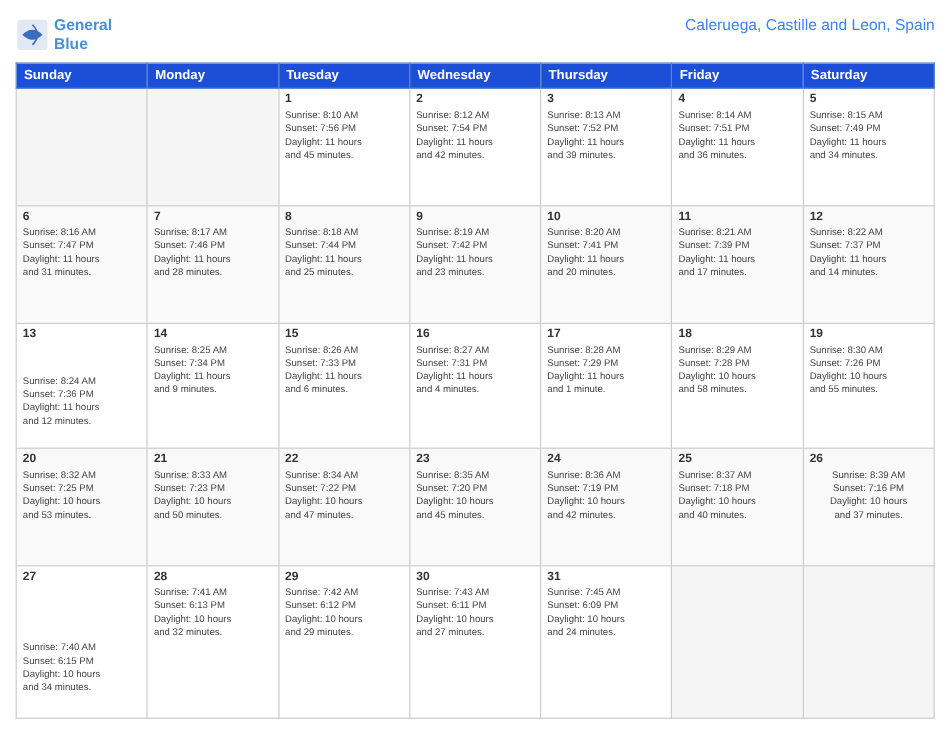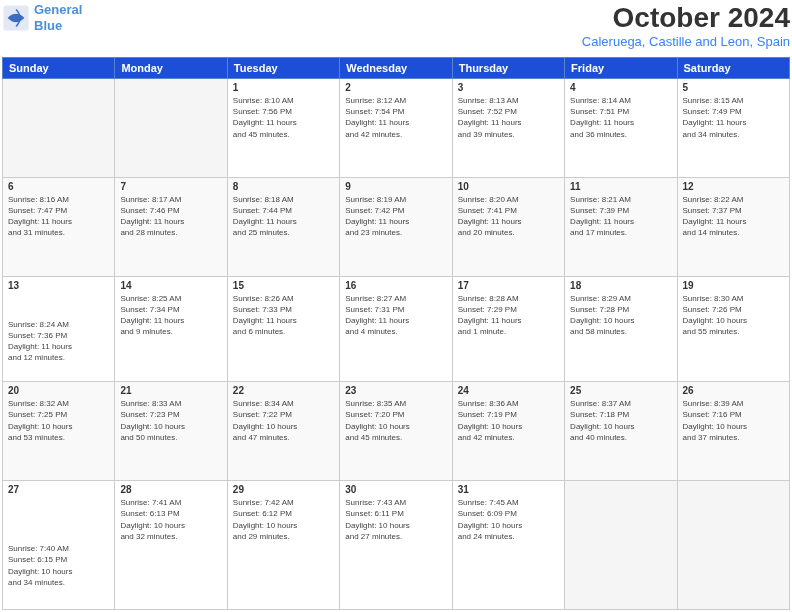--- a/index.html
+++ b/index.html
@@ -6,21 +6,21 @@
     body {
       font-family: Arial, sans-serif;
       background: #fff;
       width: 792px;
       height: 612px;
       overflow: hidden;
     }
     .page {
       width: 792px;
       height: 612px;
-      padding: 2px;
+      padding: 13px;
       display: flex;
       flex-direction: column;
     }
     .header {
       display: flex;
       justify-content: space-between;
       align-items: flex-start;
       margin-bottom: 8px;
     }
     .logo {
@@ -107,21 +107,20 @@
         <rect x="2" y="2" width="36" height="36" rx="4" fill="#3a6dbf" opacity="0.15"></rect>
         <path d="M8 20 Q20 8 32 20 Q20 32 8 20Z" fill="#3a6dbf"></path>
         <path d="M20 8 Q32 20 20 32" fill="none" stroke="#3a6dbf" stroke-width="2"></path>
       </svg>
       <div class="logo-text">
         <div><span>General</span></div>
         <div><span>Blue</span></div>
       </div>
     </div>
     <div class="title-block">
-      <div class="main-title">October 2024</div>
       <div class="subtitle">Caleruega, Castille and Leon, Spain</div>
     </div>
   </div>
 
   <table class="calendar">
     <thead>
       <tr>
       <th>Sunday</th>
           <th>Monday</th>
           <th>Tuesday</th>
@@ -311,21 +310,21 @@
           </td>
           <td>
             <span class="day-number">25</span>
             <div class="day-info" style="white-space: pre-line;">Sunrise: 8:37 AM
 Sunset: 7:18 PM
 Daylight: 10 hours
 and 40 minutes.</div>
           </td>
           <td>
             <span class="day-number">26</span>
-            <div class="day-info" style="white-space: pre-line;">Sunrise: 8:39 AM
+            <div class="day-info" style="white-space: pre-line; text-align: center;">Sunrise: 8:39 AM
 Sunset: 7:16 PM
 Daylight: 10 hours
 and 37 minutes.</div>
           </td>
         </tr>
         <tr>
           <td>
             <span class="day-number">27</span>
             <div class="day-info" style="white-space: pre-line; margin-top: 48px;">Sunrise: 7:40 AM
 Sunset: 6:15 PM

